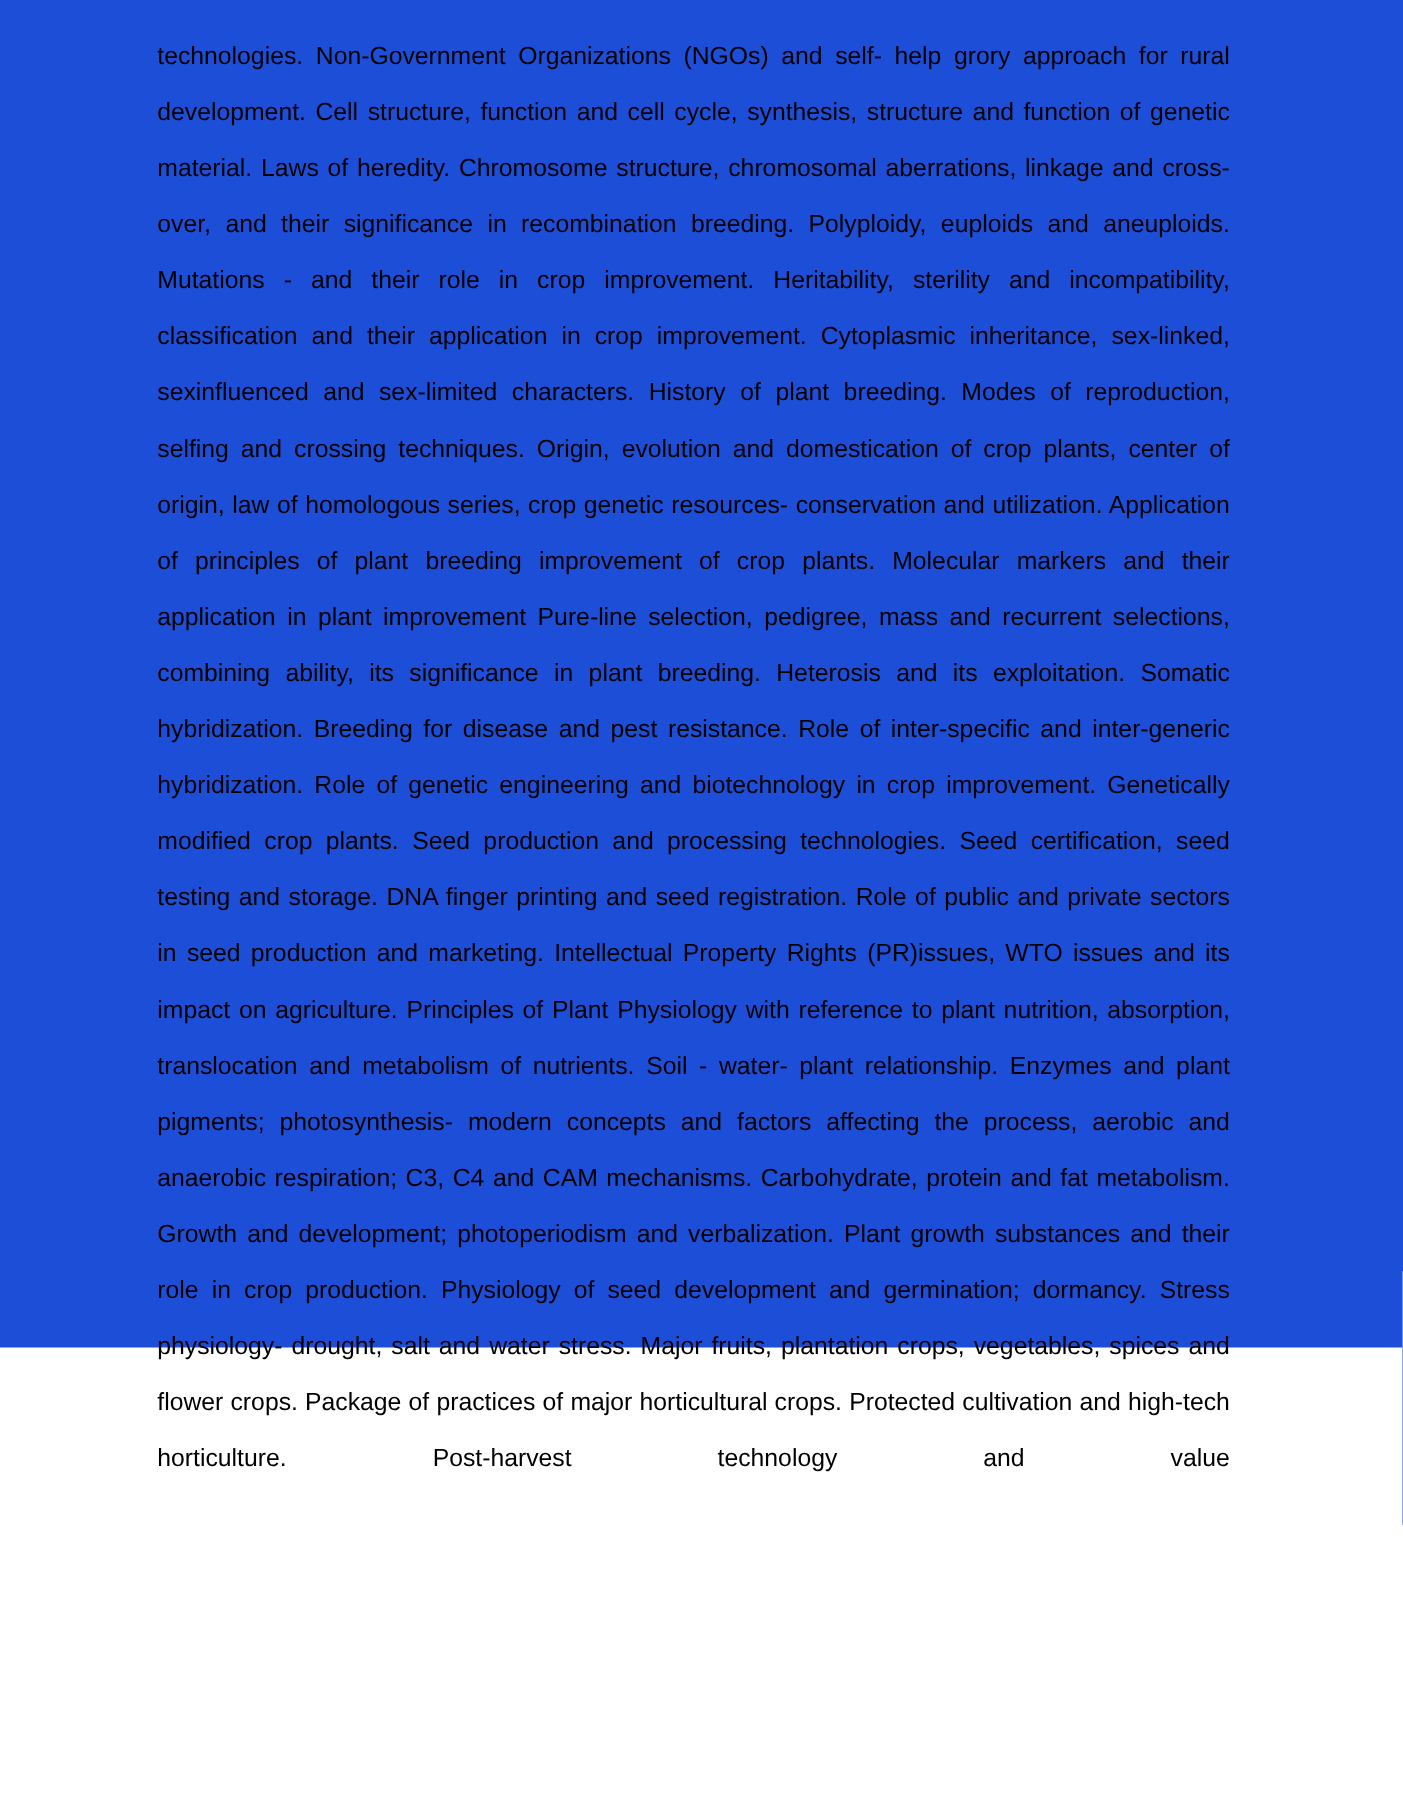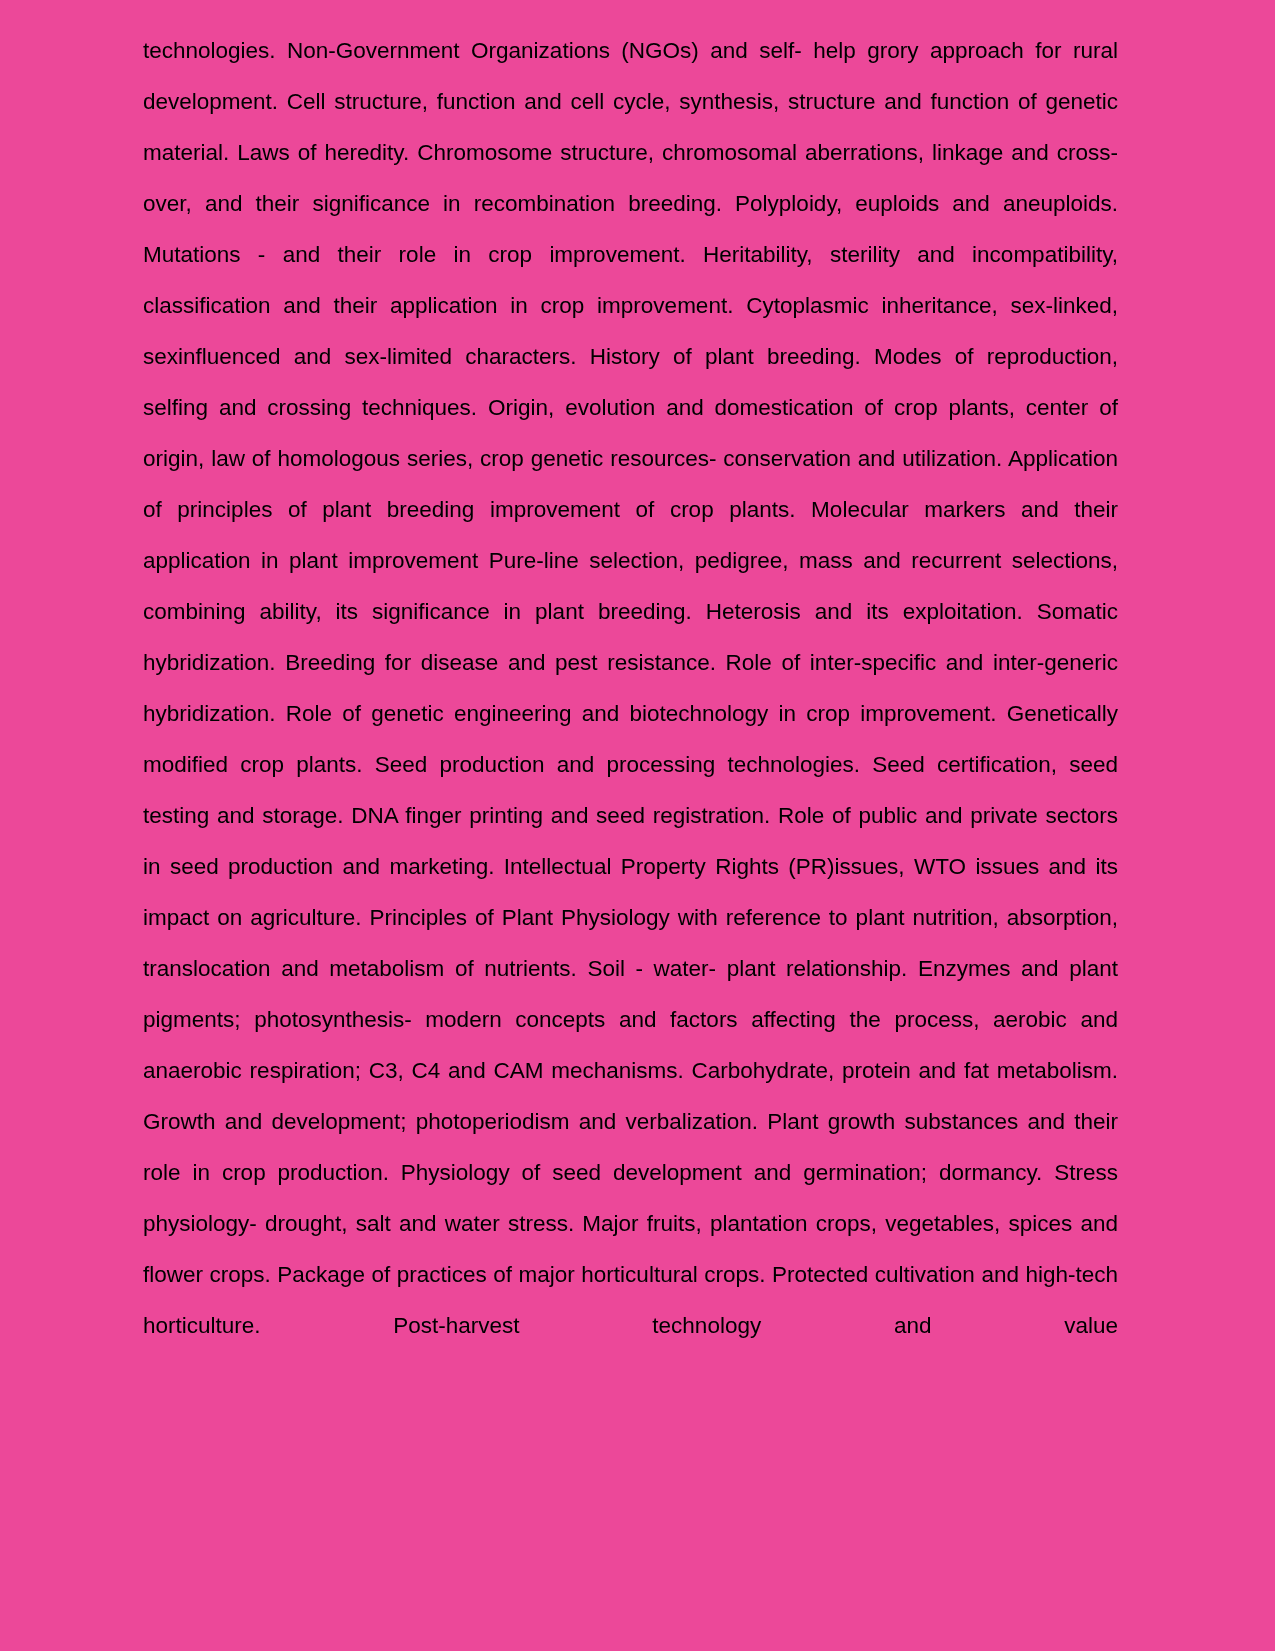--- a/index.html
+++ b/index.html
@@ -12,22 +12,22 @@
     height: 1651px;
     background: #ffffff;
     font-family: "Liberation Sans", "DejaVu Sans", sans-serif;
     -webkit-font-smoothing: antialiased;
     overflow: hidden;
   }
 
   .page {
     position: relative;
     width: 1275px;
-    height: 1651px;
-    background: #ec4899;
+    height: 1225px;
+    background: #1d4ed8;
     box-sizing: border-box;
   }
 
   .text-column {
     position: absolute;
     left: 143px;
     top: 25px;
     width: 975px;
   }
 

